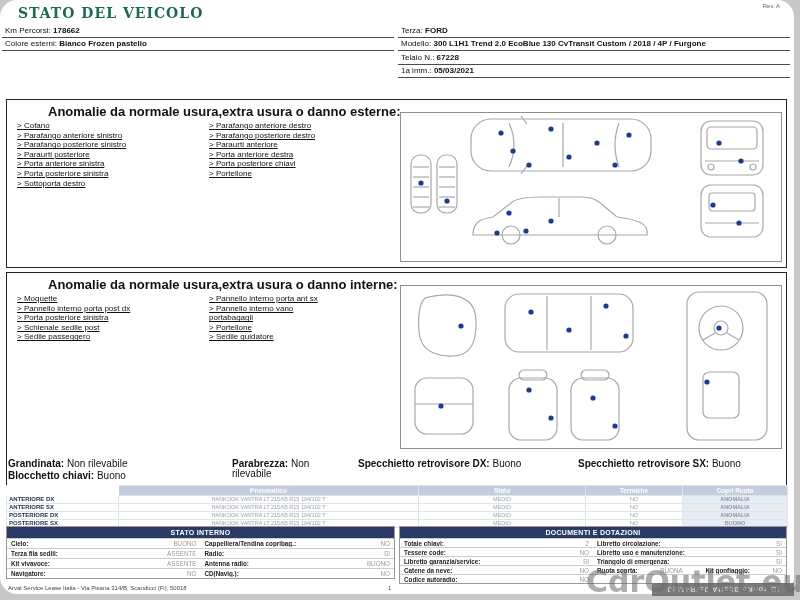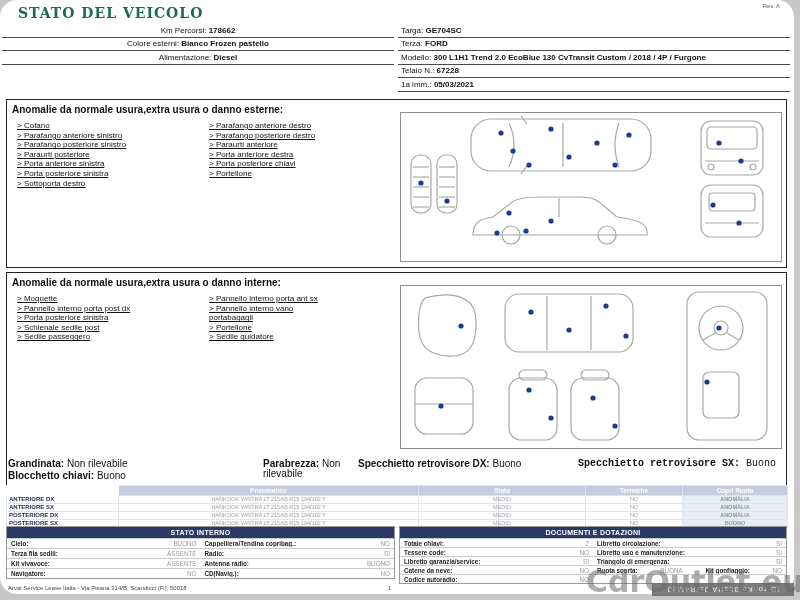--- a/index.html
+++ b/index.html
@@ -20,52 +20,52 @@
   
   .report-title {
     position:absolute; left:18px; top:5px;
     font-family:"DejaVu Serif", serif;
     font-weight:bold; font-size:14px; letter-spacing:1px;
     color:#1a6a54;
   }
   .rev { position:absolute; right:14px; top:3px; font-size:6px; color:#666; }
 
   
-  .info-left  { position:absolute; left:2px;  top:24px; width:392px;text-align:center; }
+  .info-left  { position:absolute; left:2px;  top:24px; width:392px; }
   .info-right { position:absolute; left:398px; top:24px; width:392px; }
   .info-row {
     border-bottom:1px solid #4a4a4a;
     padding:1.5px 3px; font-size:8px; line-height:9.5px; min-height:11px;
   }
   .info-row .val { font-weight:bold; }
 
   
   .box { position:absolute; left:6px; width:781px; border:1px solid #222; background:#fff; }
   .box-ext { top:99px;  height:169px; }
   .box-int { top:272px; height:218px; }
-  .box-title { font-weight:bold; font-size:10px; padding:4px 0 2px 5px; }
+  .box-title { font-weight:bold; font-size:13px; padding:4px 0 2px 5px;margin-left:36px; }
   .col { position:absolute; top:21px; font-size:8px; line-height:9.6px;text-decoration:underline; }
   .col-1 { left:10px;  width:185px; }
   .col-2 { left:202px; width:126px; }
   .item::before { content:"> "; }
   .diagram {
     position:absolute; right:4px; top:12px;
     width:382px; border:1px solid #8f8f8f; background:#fff;
   }
   .diagram-ext { height:150px; }
   .diagram-int { height:164px; }
   svg { display:block; }
 
   
   .cond { position:absolute; font-size:10px; line-height:9.5px; }
   .cond .lbl { font-weight:bold; }
   .cond-grandinata { left:8px;   top:459px; }
-  .cond-parabrezza { left:232px; top:459px; width:96px;margin-left:31px; }
+  .cond-parabrezza { left:232px; top:459px; width:96px; }
   .cond-spec-dx    { left:358px; top:459px; }
-  .cond-spec-sx    { left:578px; top:459px;font-family:Liberation Mono, monospace; }
+  .cond-spec-sx    { left:578px; top:459px; }
   .cond-blocchetto { left:8px;   top:471px; }
 
   
   table.tires {
     position:absolute; left:6px; top:485px; width:781px;
     border-collapse:collapse; table-layout:fixed;
   }
   table.tires th, table.tires td {
     border:1px solid #dfe3ea; height:7px; line-height:7px;
     padding:0 2px; overflow:hidden; white-space:nowrap;
@@ -121,31 +121,23 @@
 
   <div class="info-left">
     <div class="info-row">
       <span class="lbl">Km Percorsi:</span>
       <span class="val">178662</span>
     </div>
     <div class="info-row">
       <span class="lbl">Colore esterni:</span>
       <span class="val">Bianco Frozen pastello</span>
     </div>
-    <div class="info-row">
-      <span class="lbl">Alimentazione:</span>
-      <span class="val">Diesel</span>
-    </div>
   </div>
 
   <div class="info-right">
-    <div class="info-row">
-      <span class="lbl">Targa:</span>
-      <span class="val">GE704SC</span>
-    </div>
     <div class="info-row">
       <span class="lbl">Terza:</span>
       <span class="val">FORD</span>
     </div>
     <div class="info-row">
       <span class="lbl">Modello:</span>
       <span class="val">300 L1H1 Trend 2.0 EcoBlue 130 CvTransit Custom / 2018 / 4P / Furgone</span>
     </div>
     <div class="info-row">
       <span class="lbl">Telaio N.:</span>

